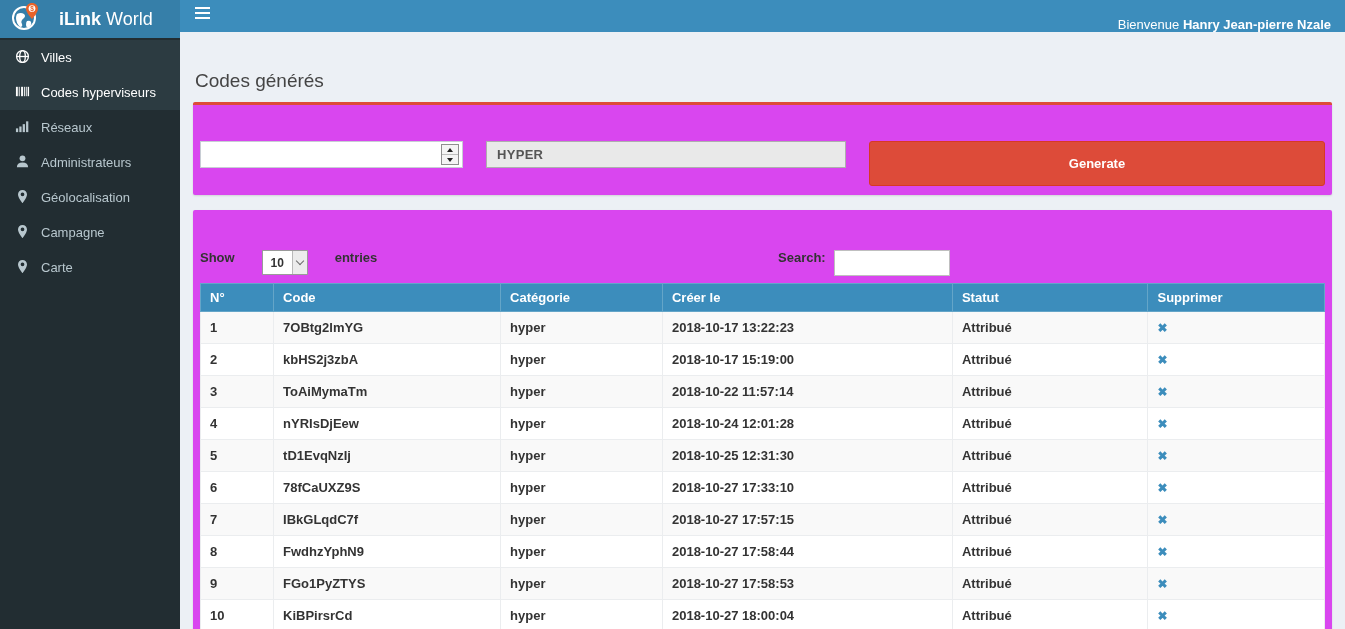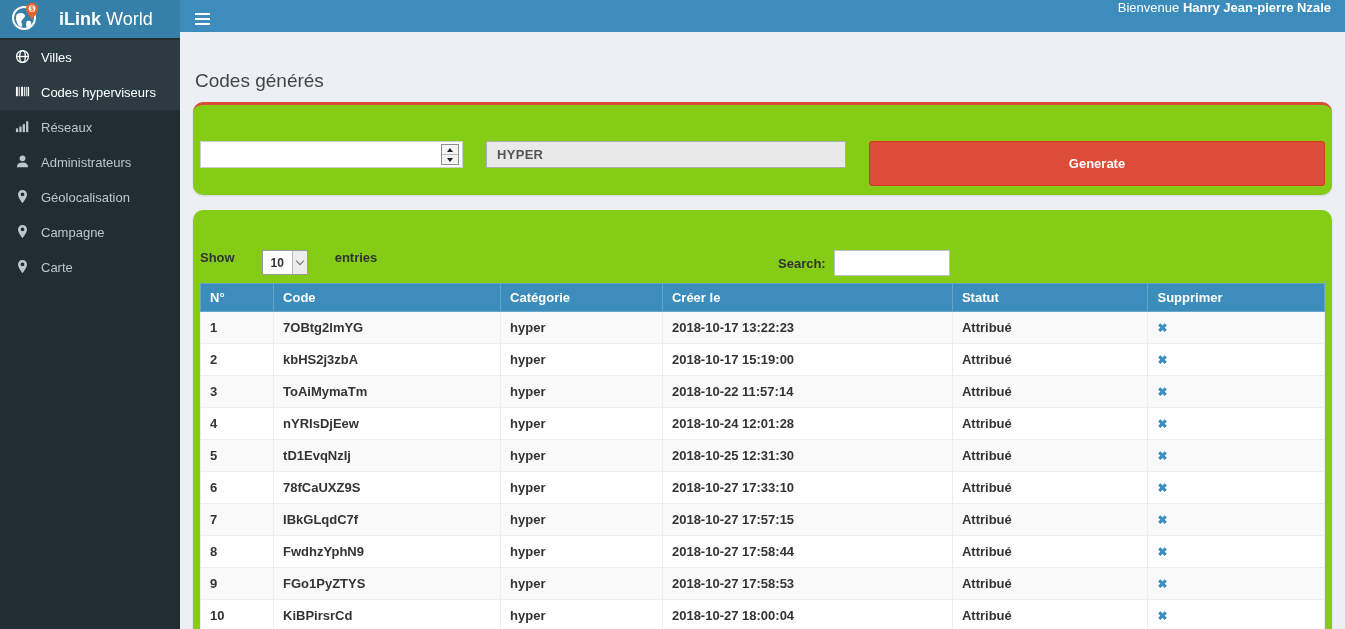--- a/index.html
+++ b/index.html
@@ -4,37 +4,37 @@
 <style>
   * { margin:0; padding:0; box-sizing:border-box; }
   html,body { width:1345px; height:629px; overflow:hidden; }
   body { font-family:"Liberation Sans", sans-serif; background:#ecf0f5; }
 
   
   .topbar { position:fixed; top:0; left:0; right:0; height:32px; display:flex; z-index:10; }
   .logo { width:180px; height:38px; background:#367fa9; color:#fff; display:flex; align-items:center; padding-left:11px; gap:18px; flex-shrink:0; }
   .logo-text { font-size:18px; font-weight:300; white-space:nowrap; }
   .logo-text b { font-weight:700; }
-  .navbar { flex:1; background:#3c8dbc; display:flex; align-items:flex-start; }
+  .navbar { flex:1; background:#3c8dbc; display:flex; align-items:flex-end; }
   .hamburger { padding:0 15px; height:38px; display:flex; flex-direction:column; justify-content:center; gap:3px; cursor:pointer; }
   .hamburger span { display:block; width:15px; height:2px; background:#fff; }
   .welcome { margin-left:auto; padding-right:14px; color:#fff; font-size:13px; }
   .welcome b { font-weight:700; }
 
   
   .sidebar { position:fixed; top:38px; left:0; bottom:0; width:180px; background:#222d32; padding-top:2px; }
   .side-item { display:flex; align-items:center; gap:11px; padding:0 15px; height:35px; font-size:13px; font-weight:400; color:#b8c7ce; cursor:pointer; }
   .side-item.lit { background:#2c3b41; color:#fff; }
   .side-item svg { flex-shrink:0; }
 
   
   .main { margin-left:180px; margin-top:38px; height:591px; padding:24px 13px; overflow:hidden; }
   .page-title { font-size:19px; font-weight:500; color:#444; margin:8px 0 10px 2px; }
 
-  .panel { background:#84cc16; box-shadow:0 1px 2px rgba(0,0,0,0.12); border-radius:10px; }
+  .panel { background:#d946ef; box-shadow:0 1px 2px rgba(0,0,0,0.12); border-radius:2px; }
   .panel-gen { border-top:3px solid #dd4b39; padding:36px 7px 9px 7px; }
   .gen-row { display:flex; gap:23px; align-items:stretch; }
 
   .fake-input { position:relative; width:263px; height:27px; border:1px solid #c8cdd4; background:#fff; }
   .spinner { position:absolute; right:3px; top:2px; width:18px; height:21px; border:1px solid #8f8f8f; background:#f4f4f4; display:flex; flex-direction:column; }
   .spin-btn { flex:1; display:flex; align-items:center; justify-content:center; cursor:pointer; }
   .spin-btn + .spin-btn { border-top:1px solid #bdbdbd; }
   .tri-up { width:0; height:0; border-left:3px solid transparent; border-right:3px solid transparent; border-bottom:4px solid #222; }
   .tri-dn { width:0; height:0; border-left:3px solid transparent; border-right:3px solid transparent; border-top:4px solid #222; }
 
@@ -42,21 +42,21 @@
   .btn-generate { flex:1; height:45px; background:#dd4b39; border:1px solid #d73925; border-radius:3px; color:#fff; font-family:"Liberation Sans",sans-serif; font-size:13px; font-weight:600; cursor:pointer; }
 
   .panel-table { margin-top:15px; padding:14px 7px 8px 7px; min-height:460px; }
 
   .controls { position:relative; margin-top:26px; height:26px; font-size:13px; font-weight:700; color:#333; }
   .show-group { display:flex; align-items:flex-start;gap:20px; }
   .fake-select { width:46px; height:25px; border:1px solid #9a9a9a; background:#fff; margin:0 7px; display:flex; align-items:center; cursor:pointer; }
   .fake-select .val { flex:1; text-align:center; font-size:12px; font-weight:700; color:#333; }
   .fake-select .arrow-box { width:15px; height:100%; border-left:1px solid #b9b9b9; background:#ececec; display:flex; align-items:center; justify-content:center; }
   .caret { width:6px; height:6px; border-right:1.6px solid #6d6d6d; border-bottom:1.6px solid #6d6d6d; transform:rotate(45deg); margin-top:-3px; }
-  .search-group { position:absolute; left:578px; top:0; display:flex; align-items:center; gap:8px; }
+  .search-group { position:absolute; left:578px; top:0; display:flex; gap:8px; }
   .search-group input { width:116px; height:26px; border:1px solid #bfbfbf; font-family:"Liberation Sans",sans-serif; font-size:13px; padding:0 6px; }
 
   table { width:100%; border-collapse:collapse; margin-top:7px; font-size:13px; table-layout:fixed; }
   thead th { background:#3c8dbc; color:#fff; font-weight:700; text-align:left; padding:6px 9px; border:1px solid #64a5c8; font-size:13px; }
   tbody td { padding:8px 9px; border:1px solid #ebedef; color:#333; font-weight:600; overflow:hidden; white-space:nowrap; }
   tbody tr:nth-child(odd)  { background:#f9f9f9; }
   tbody tr:nth-child(even) { background:#ffffff; }
   .del { color:#3c8dbc; font-weight:700; font-size:12px; cursor:pointer; }
   col.c1{width:6.5%} col.c2{width:20.2%} col.c3{width:14.4%} col.c4{width:25.8%} col.c5{width:17.4%}
 

